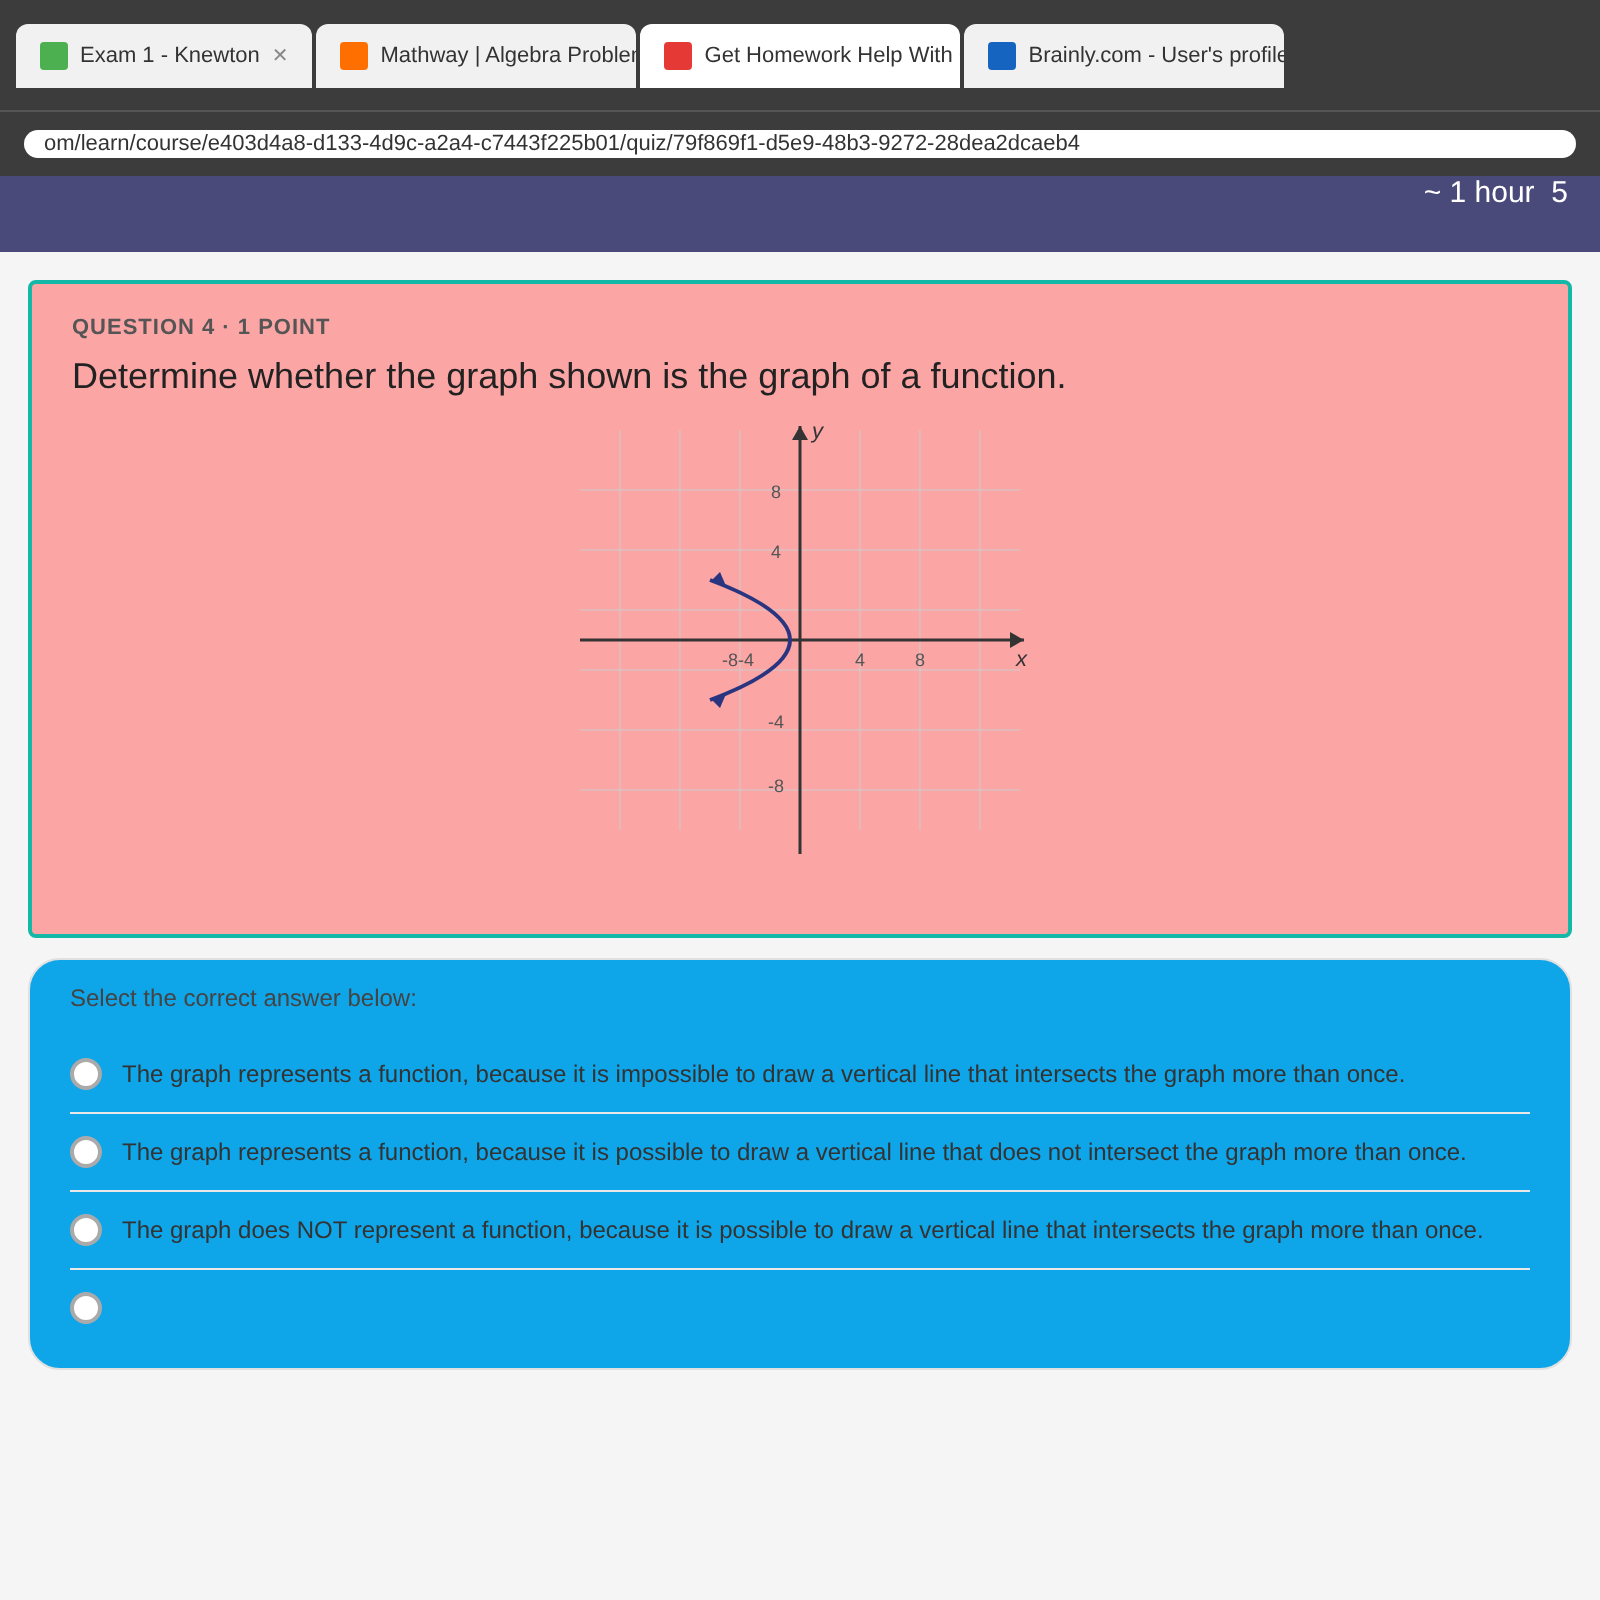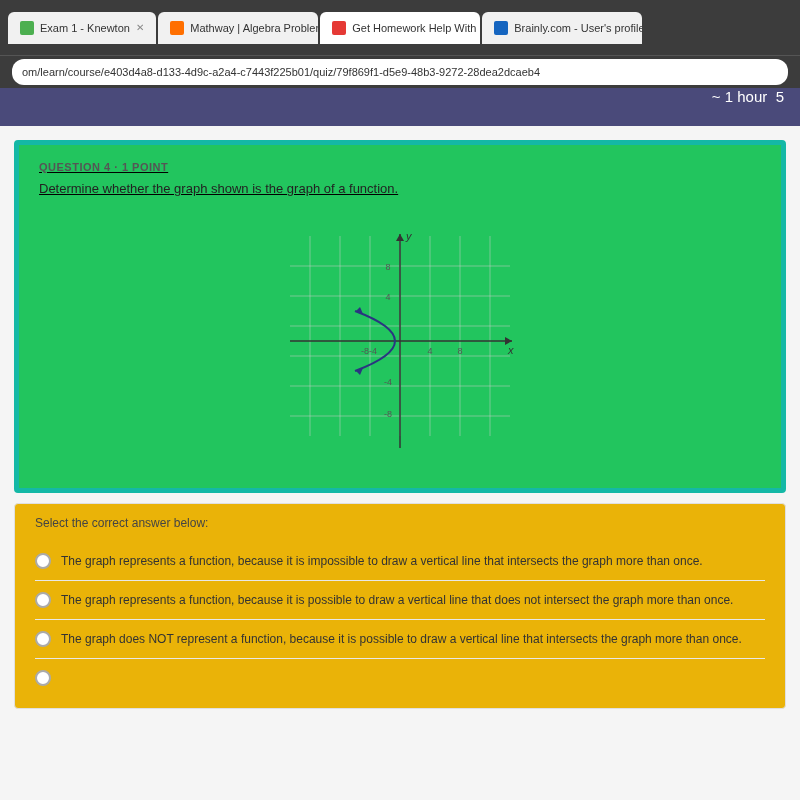--- a/index.html
+++ b/index.html
@@ -67,21 +67,21 @@
       height: 32px;
       display: flex;
       align-items: center;
       padding: 0 12px;
       gap: 8px;
     }
     .address-bar {
       background: #fff;
       border-radius: 12px;
       flex: 1;
-      height: 26px;
+      height: 14px;
       padding: 0 10px;
       font-size: 11px;
       color: #333;
       display: flex;
       align-items: center;
     }
 
     
     .timer-bar {
       background: #4a4a7a;
@@ -96,23 +96,23 @@
 
     .question-label {
       font-size: 11px;
       font-weight: bold;
       color: #555;
       letter-spacing: 0.5px;
       margin-bottom: 8px;
     }
 
     .question-text {
-      font-size: 13px;
+      font-size: 18px;
       color: #222;
-      margin-bottom: 30px;
+      margin-bottom: 6px;
     }
 
     
     .graph-container {
       display: flex;
       justify-content: center;
       margin-bottom: 16px;
     }
 
     .graph-svg {
@@ -152,32 +152,31 @@
       line-height: 1.5;
     }
 
     .content-wrapper {
       height: calc(800px - 38px - 32px - 38px);
       background: #f5f5f5;
       overflow: hidden;
     }
 
     .question-card {
-      background: #22c55e;
-      border: 5px solid #14b8a6;
+      background: #fca5a5;
+      border: 2px solid #14b8a6;
       border-radius: 4px;
       padding: 16px 20px;
       margin: 14px 14px 0 14px;
-      text-decoration: underline;
     }
 
     .answers-card {
-      background: #eab308;
+      background: #0ea5e9;
       border: 1px solid #e0e0e0;
-      border-radius: 4px;
+      border-radius: 16px;
       padding: 12px 20px;
       margin: 10px 14px 0 14px;
     }
   </style>
 </head>
 <body>
 
 <div class="browser-chrome">
   <div class="tabs-row">
     <div class="tab">

